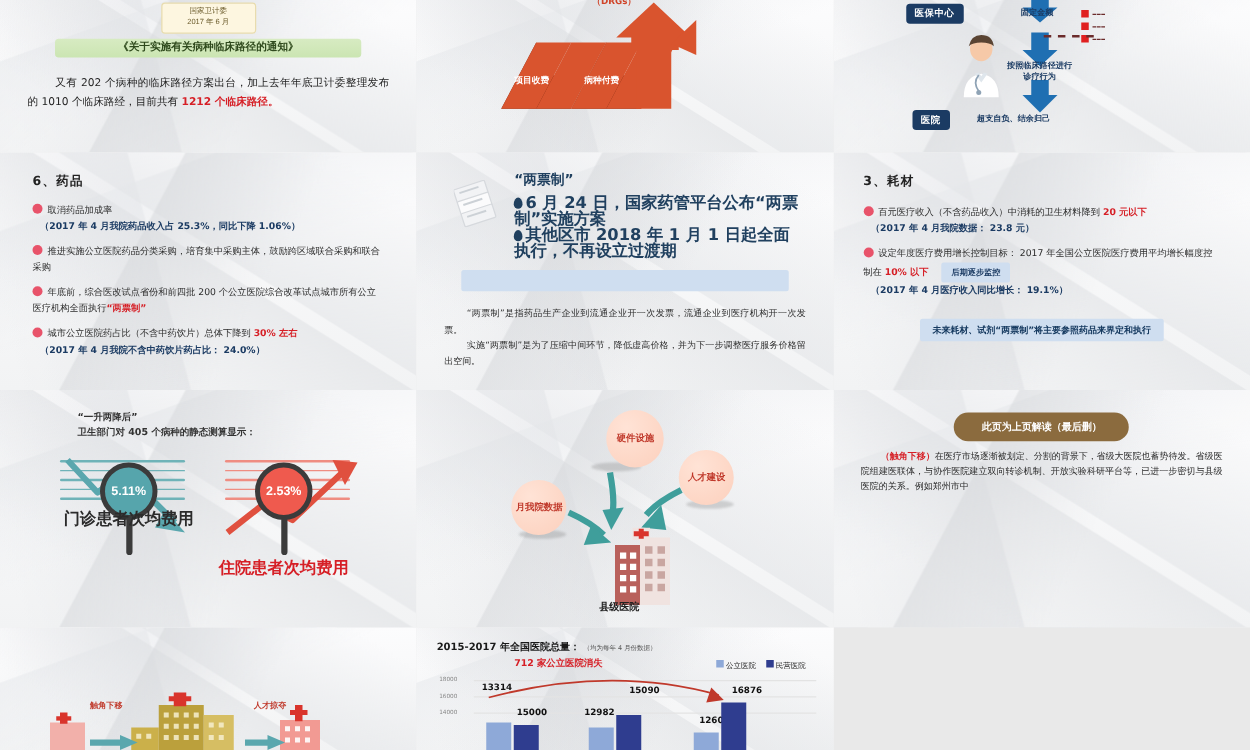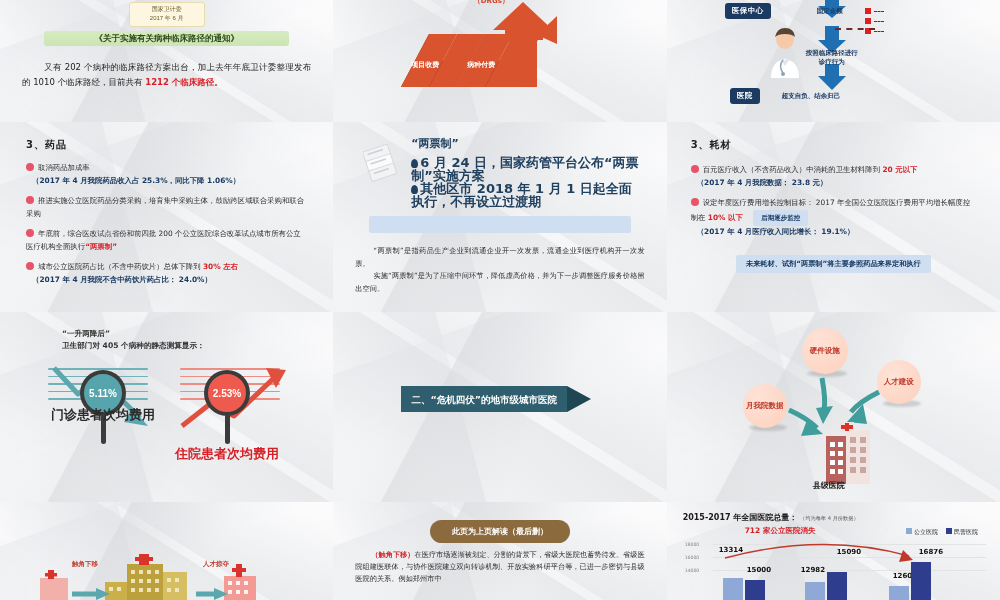--- a/index.html
+++ b/index.html
@@ -208,21 +208,21 @@
     </div>
     <div class="fl fltxt" style="left:120px;top:48px;width:90px;">
       <div>按照临床路径进行</div>
       <div>诊疗行为</div>
     </div>
     <div class="fl pill" style="left:63px;top:88px;">医院</div>
     <div class="fl fltxt" style="left:115px;top:91px;">超支自负、结余归己</div>
   </div>
 
   <div class="slide s4">
-    <div class="h2 cn">3、药品</div>
+    <div class="h2 cn">6、药品</div>
     <div style="margin-top:10px;">
       <div class="bul cn">
         <span class="dot"></span><span>取消药品加成率</span>
         <div class="sub">（2017 年 4 月我院药品收入占 25.3%，同比下降 1.06%）</div>
       </div>
       <div class="bul cn">
         <span class="dot"></span><span>推进实施公立医院药品分类采购，培育集中采购主体，鼓励跨区域联合采购和联合采购</span>
       </div>
       <div class="bul cn">
         <span class="dot"></span><span>年底前，综合医改试点省份和前四批 200 个公立医院综合改革试点城市所有公立医疗机构全面执行</span><span class="red b">“两票制”</span>
@@ -305,28 +305,24 @@
       <path d="M6 66 L34 44 L58 56 L100 16" stroke="#e0503f" stroke-width="5" fill="none" stroke-linejoin="round"></path>
       <polygon points="90,8 110,10 100,28" fill="#e0503f"></polygon>
     </svg>
     <div class="mag" style="left:204px;top:58px;">
       <div class="magc" style="background:#ef5a4e;">2.53%</div>
       <div class="maghandle"></div>
     </div>
     <div class="maglbl red" style="left:172px;margin-top:39px;">住院患者次均费用</div>
   </div>
 
-  <div class="slide">
-    <div class="banner cn">二、“危机四伏”的地市级城市医院</div>
-    <div class="banner-tip"></div>
-  </div>
 
   <div class="slide">
     <div class="shadow" style="left:140px;top:58px;width:40px;height:7px;"></div>
-    <div class="bub" style="left:135px;top:16px;width:46px;height:46px;">硬件设施</div>
+    <div class="bub" style="left:152px;top:16px;width:46px;height:46px;">硬件设施</div>
 
     <div class="shadow" style="left:82px;top:112px;width:38px;height:7px;"></div>
     <div class="bub" style="left:76px;top:72px;width:44px;height:44px;">月我院数据</div>
 
     <div class="shadow" style="left:216px;top:88px;width:38px;height:7px;"></div>
     <div class="bub" style="left:210px;top:48px;width:44px;height:44px;">人才建设</div>
 
     <svg width="333" height="190" style="position:absolute;left:0;top:0;">
       <path d="M155 66 q4 22 2 32" stroke="#3f9e9b" stroke-width="5" fill="none"></path>
       <polygon points="149,96 166,94 156,112" fill="#3f9e9b"></polygon>
@@ -362,20 +358,27 @@
             <rect x="41" y="35" width="6" height="6"></rect>
           <rect x="31" y="45" width="6" height="6"></rect>
             <rect x="41" y="45" width="6" height="6"></rect>
         </g>
       </svg>
     </div>
     <div class="hlbl cn" style="left:146px;top:168px;">县级医院</div>
   </div>
 
   <div class="slide">
+    <div class="goldpill cn">此页为上页解读（最后删）</div>
+    <div class="p11 cn">
+      <span style="display:inline-block;width:16px;"></span><span class="red b">（触角下移）</span><span>在医疗市场逐渐被划定、分割的背景下，省级大医院也蓄势待发。省级医院组建医联体，与协作医院建立双向转诊机制、开放实验科研平台等，已进一步密切与县级医院的关系。例如郑州市中</span>
+    </div>
+  </div>
+
+  <div class="slide">
     <div class="skytxt cn" style="left:72px;top:58px;">触角下移</div>
     <div class="skytxt cn" style="left:203px;top:58px;">人才掠夺</div>
     <svg width="333" height="98" style="position:absolute;left:0;bottom:0;">
 
       <rect x="40" y="76" width="28" height="22" fill="#f2b0aa"></rect>
       <rect x="48" y="68" width="6" height="9" fill="#d9342c"></rect>
       <rect x="45" y="71" width="12" height="3.5" fill="#d9342c"></rect>
 
       <rect x="105" y="80" width="22" height="18" fill="#cbb04a"></rect>
       <rect x="127" y="62" width="36" height="36" fill="#bba03c"></rect>
@@ -416,27 +419,20 @@
       </g>
 
       <path d="M72 92 L98 92" stroke="#5aa7ae" stroke-width="5" fill="none"></path>
       <polygon points="96,86 110,92 96,98" fill="#5aa7ae"></polygon>
       <path d="M196 92 L216 92" stroke="#5aa7ae" stroke-width="5" fill="none"></path>
       <polygon points="214,86 228,92 214,98" fill="#5aa7ae"></polygon>
     </svg>
   </div>
 
   <div class="slide">
-    <div class="goldpill cn">此页为上页解读（最后删）</div>
-    <div class="p11 cn">
-      <span style="display:inline-block;width:16px;"></span><span class="red b">（触角下移）</span><span>在医疗市场逐渐被划定、分割的背景下，省级大医院也蓄势待发。省级医院组建医联体，与协作医院建立双向转诊机制、开放实验科研平台等，已进一步密切与县级医院的关系。例如郑州市中</span>
-    </div>
-  </div>
-
-  <div class="slide">
     <div class="c12">
       <div class="c12h cn">
         <span>2015-2017 年全国医院总量：</span>
         <small>（均为每年 4 月份数据）</small>
       </div>
 
       <div class="legend cn">
         <span><b style="background:#8ea9d8;"></b><span>公立医院</span></span>
         <span style="margin-left:6px;"><b style="background:#2f3d8f;"></b><span>民营医院</span></span>
       </div>

